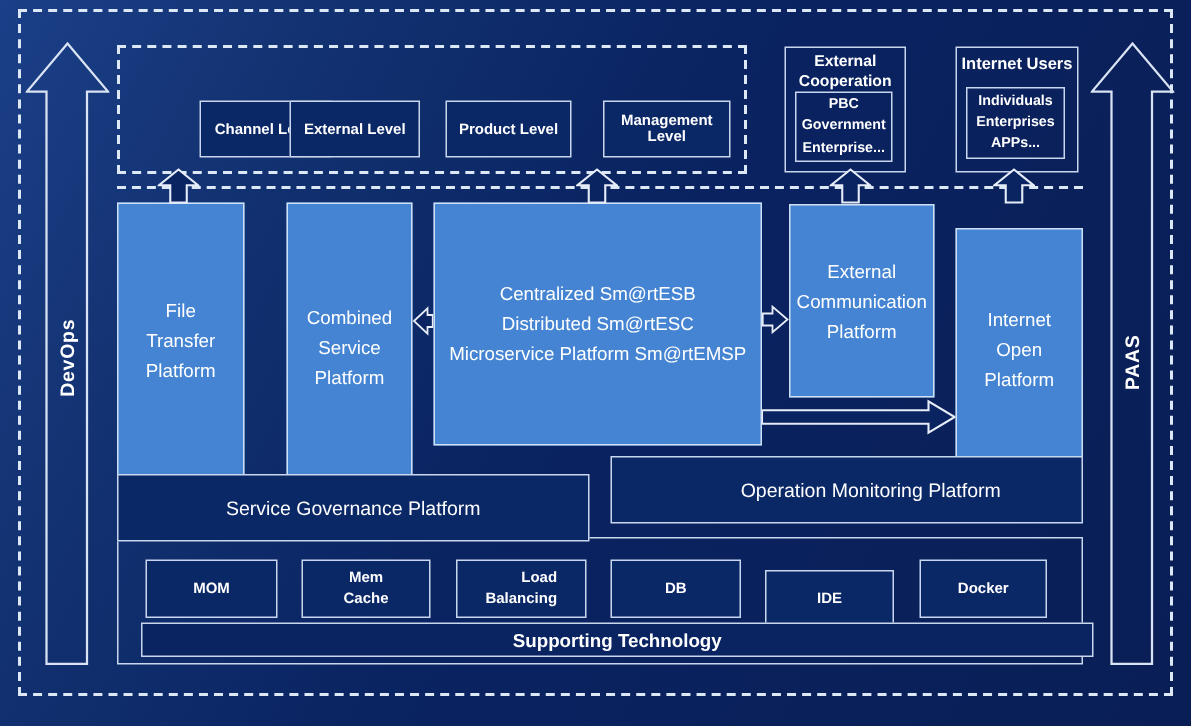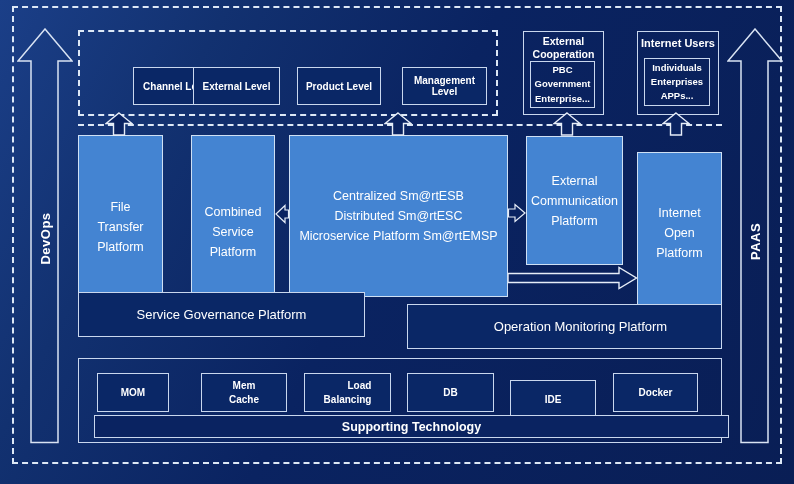--- a/index.html
+++ b/index.html
@@ -131,30 +131,30 @@
     <polygon points="1,10 10,1.5 10,6 13.5,6 13.5,14 10,14 10,18.5" fill="#0a2361" stroke="#e6edf8" stroke-width="1.2"></polygon>
   </svg>
   <svg class="abs z5" style="left:508px;top:203px;" width="18" height="20" viewBox="0 0 18 20">
     <polygon points="17,10 7,1.5 7,6 0.5,6 0.5,14 7,14 7,18.5" fill="#0a2361" stroke="#e6edf8" stroke-width="1.2"></polygon>
   </svg>
 
   <svg class="abs z1" style="left:508px;top:266px;" width="130" height="24" viewBox="0 0 130 24">
     <polygon points="0,7.5 111,7.5 111,1.5 128.5,12 111,22.5 111,16.5 0,16.5" fill="#0a2361" stroke="#e6edf8" stroke-width="1.4"></polygon>
   </svg>
 
-  <div class="abs darkbox z2" style="left:78px;top:292px;width:287px;height:45px;">
+  <div class="abs darkbox z2" style="left:78px;top:316px;width:315px;height:45px;">
     <span class="lbl gov-lbl">Service Governance Platform</span>
   </div>
   <div class="abs darkbox z2" style="left:407px;top:304px;width:315px;height:45px;padding-left:32px;">
     <span class="lbl gov-lbl">Operation Monitoring Platform</span>
   </div>
 
   <div class="abs frame z1" style="left:78px;top:358px;width:644px;height:85px;"></div>
 
-  <div class="abs darkbox z2" style="left:97px;top:373px;width:72px;height:39px;">
+  <div class="abs darkbox z2" style="left:97px;top:373px;width:88px;height:39px;">
     <span class="lbl tech-lbl">MOM</span>
   </div>
   <div class="abs darkbox z2" style="left:201px;top:373px;width:86px;height:39px;">
     <span class="lbl tech-lbl">Mem
 Cache</span>
   </div>
   <div class="abs darkbox z2" style="left:304px;top:373px;width:87px;height:39px;text-align:right;">
     <span class="lbl tech-lbl">Load
 Balancing</span>
   </div>

